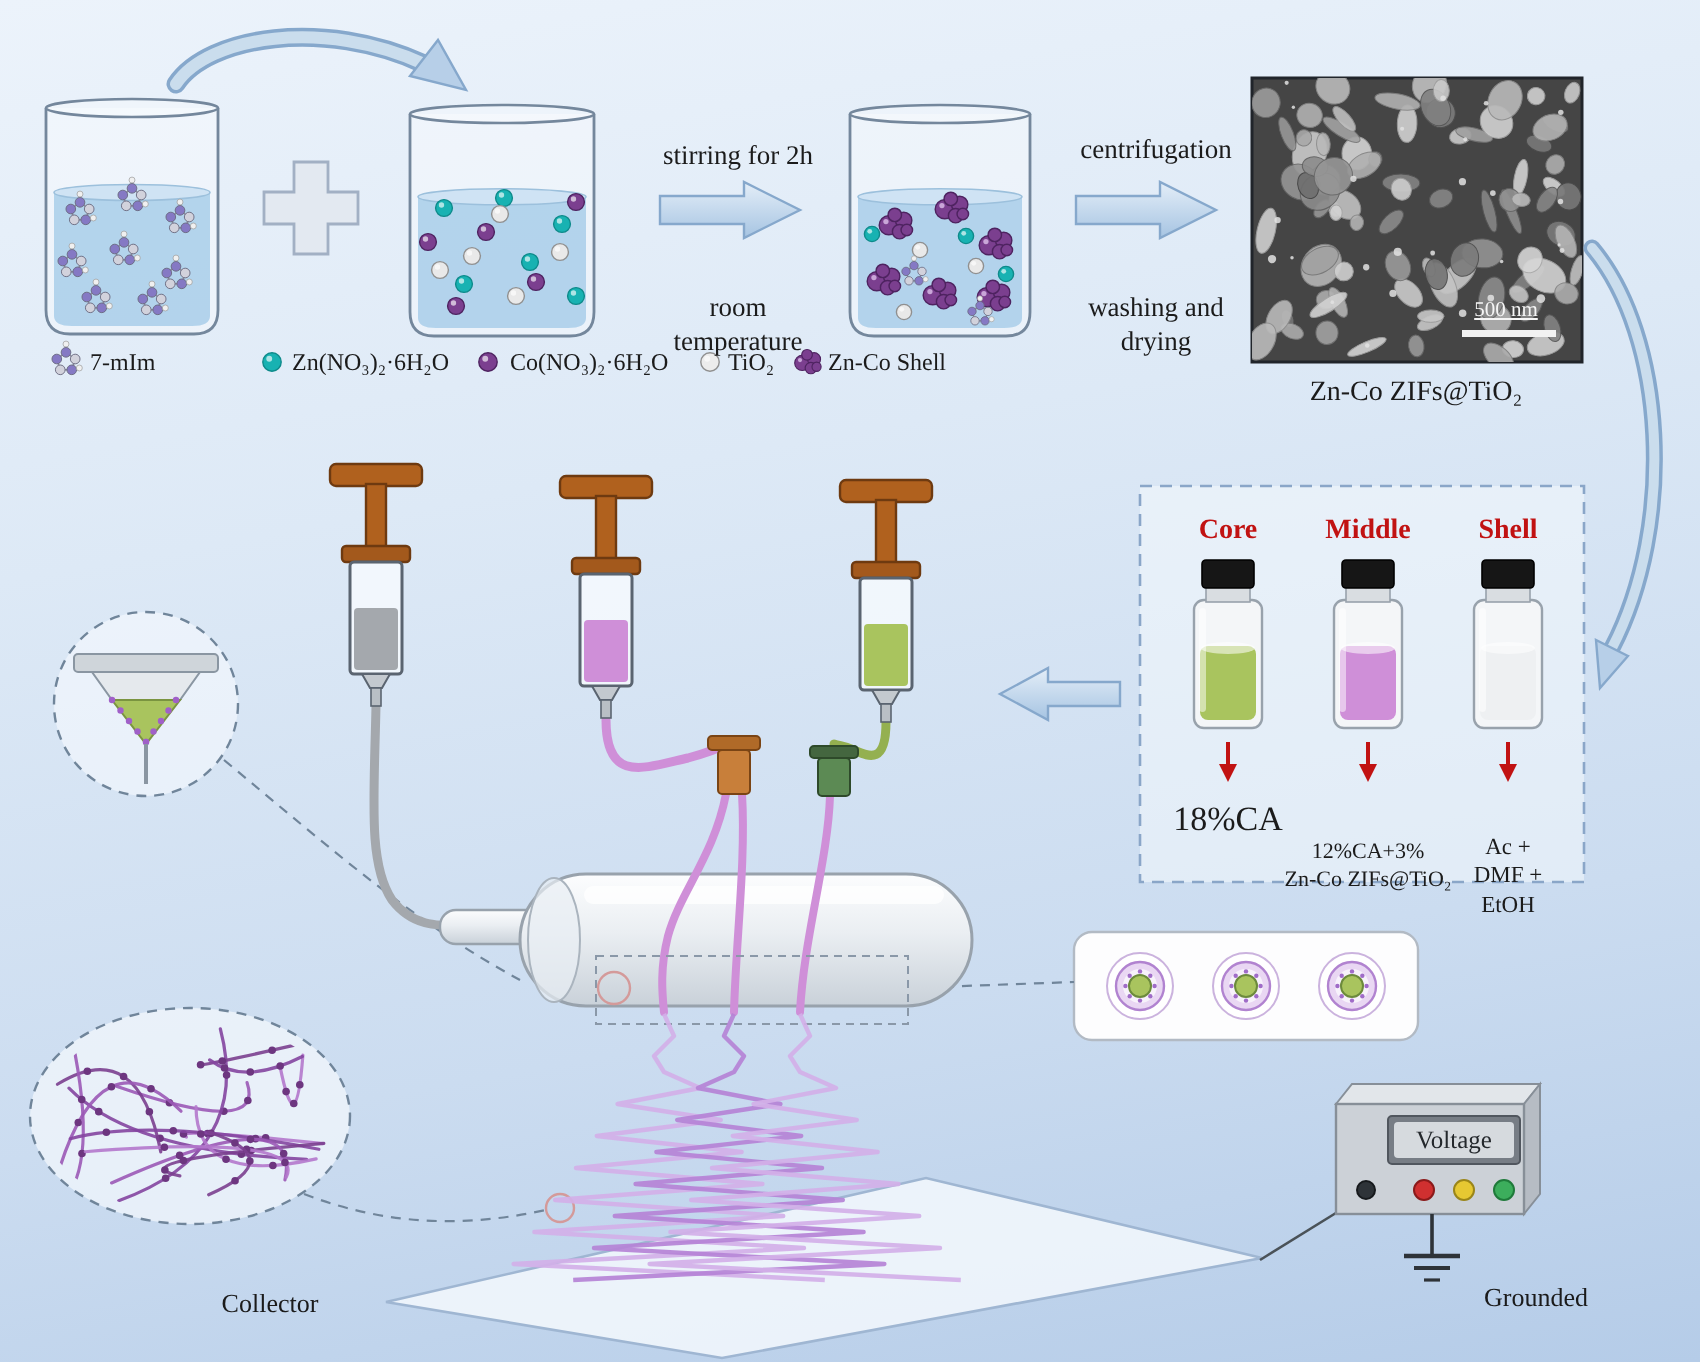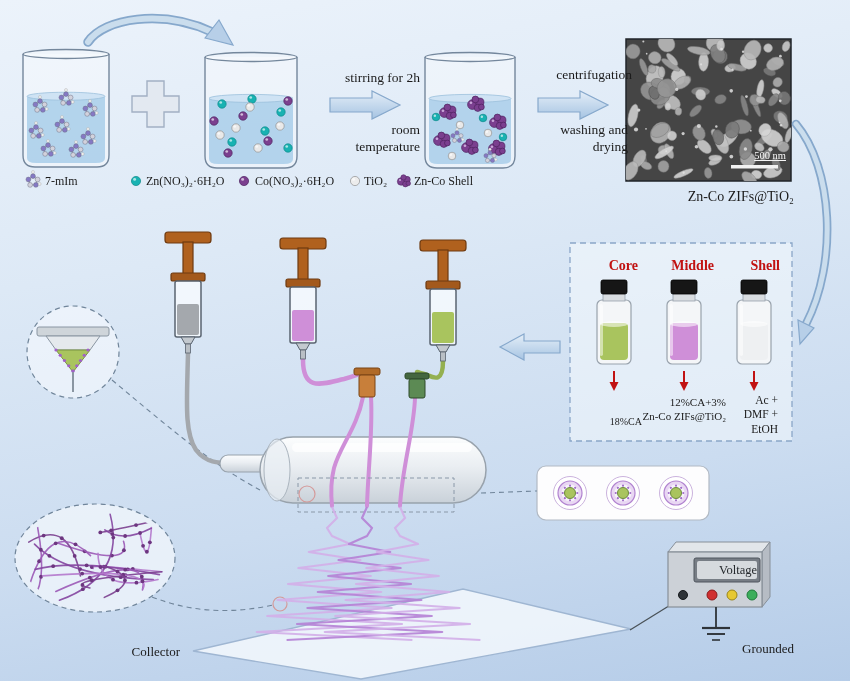--- a/index.html
+++ b/index.html
@@ -1,22 +1,22 @@
 <!DOCTYPE html>
 <html><head>
 <meta charset="utf-8">
 <style>
   html,body{margin:0;padding:0;}
   body{width:850px;height:681px;font-family:"Liberation Serif","DejaVu Serif",serif;}
   #canvas{position:relative;width:850px;height:681px;overflow:hidden;
     background:linear-gradient(170deg,#ecf3fb 0%,#dde9f6 35%,#cbdcf0 70%,#b5cce8 100%);}
   #gfx{position:absolute;left:0;top:0;}
   .lbl{position:absolute;color:#1b1b1b;line-height:1.25;}
-  .center{text-align:right;}
-  .preline{white-space:pre-line;}
+  .center{text-align:center;}
+  .preline{white-space:pre-line;margin-top:24px;}
   .red{color:#c11212;font-weight:bold;}
   .white{color:#f5f5f5;text-decoration:underline;}
 </style>
 </head>
 <body>
 
 <div id="canvas">
 
 <svg id="gfx" width="850" height="681" viewBox="0 0 850 681">
   <defs>
@@ -743,21 +743,21 @@
 <div class="lbl" style="left:255px;top:174px;font-size:12px">Co(NO₃)₂·6H₂O</div>
 <div class="lbl" style="left:364px;top:174px;font-size:12px">TiO₂</div>
 <div class="lbl" style="left:414px;top:174px;font-size:12px">Zn-Co Shell</div>
 
 <div class="lbl center white" style="left:720px;top:149px;width:66px;font-size:10.5px">500 nm</div>
 <div class="lbl center" style="left:622px;top:188px;width:172px;font-size:14px">Zn-Co ZIFs@TiO₂</div>
 
 <div class="lbl center red" style="left:590px;top:257px;width:48px;font-size:14px">Core</div>
 <div class="lbl center red" style="left:654px;top:257px;width:60px;font-size:14px">Middle</div>
 <div class="lbl center red" style="left:728px;top:257px;width:52px;font-size:14px">Shell</div>
-<div class="lbl center" style="left:586px;top:416px;width:56px;font-size:10px">18%CA</div>
+<div class="lbl center" style="left:586px;top:399px;width:56px;font-size:17px">18%CA</div>
 <div class="lbl center preline" style="left:642px;top:396px;width:84px;font-size:11px">12%CA+3%
 Zn-Co ZIFs@TiO₂</div>
 <div class="lbl center preline" style="left:730px;top:393px;width:48px;font-size:11.5px">Ac +
 DMF +
 EtOH</div>
 
 <div class="lbl center" style="left:697px;top:563px;width:60px;font-size:12.5px;color:#24282c">Voltage</div>
 <div class="lbl" style="left:742px;top:641px;font-size:13px">Grounded</div>
 <div class="lbl center" style="left:90px;top:644px;width:90px;font-size:13px">Collector</div>
 

